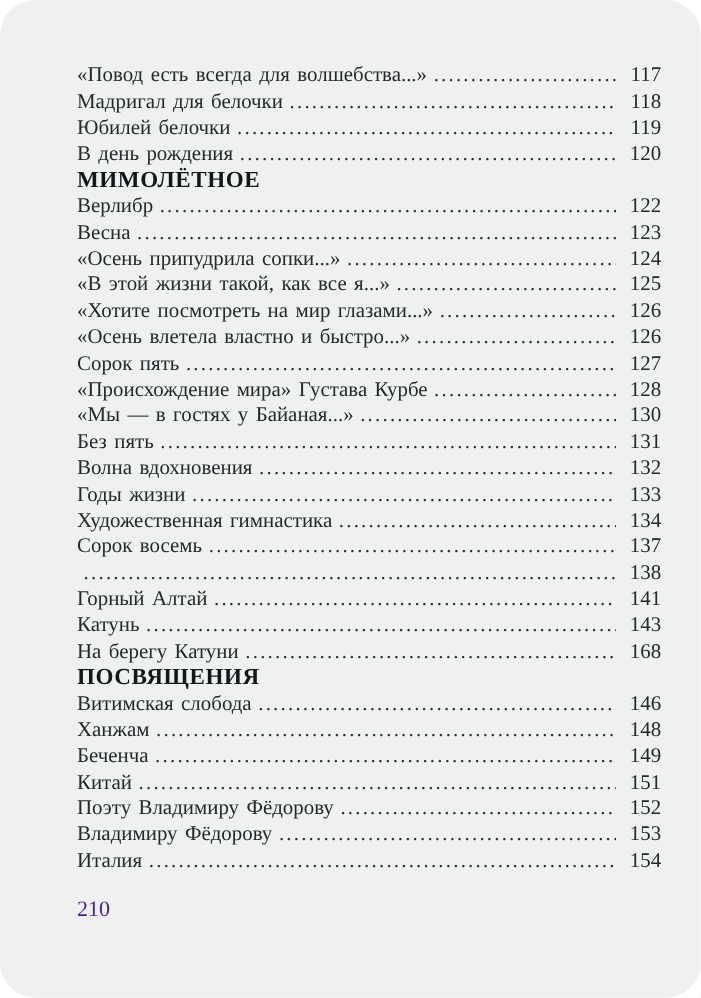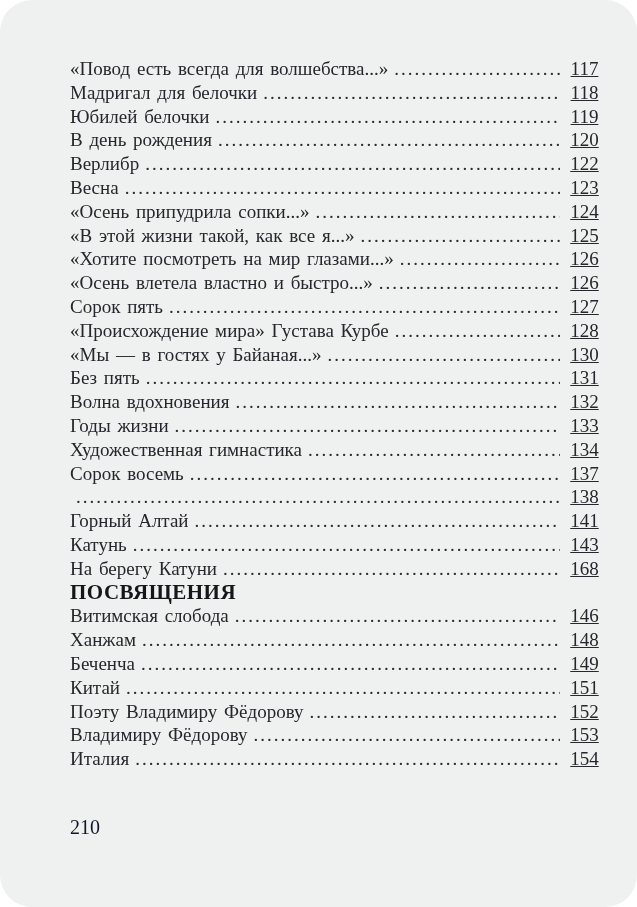--- a/index.html
+++ b/index.html
@@ -41,38 +41,37 @@
     margin: 0 8px 0 6px;
     color: #2a2e32;
   }
   .leader::after {
     content: "..................................................................................................................................................................";
     letter-spacing: 2px;
   }
   .toc-page {
     flex: 0 0 auto;
     min-width: 33px;
-    text-align: center;
+    text-align: right;
     font-size: 19px;
-    text-decoration: underline;
   }
   .toc-section {
     height: 23.8px;
     line-height: 23.8px;
     font-size: 21px;
     font-weight: 700;
     color: #14171a;
     letter-spacing: 0.5px;
   }
   .folio {
     position: absolute;
     left: 70px;
     top: 816px;
     font-size: 20px;
-    color: #0f172a;
+    color: #4c1d95;
   }
 </style>
 </head>
 <body>
 
 <div class="page">
   <div class="content">
       <div class="toc-row">
         <span class="toc-title">«Повод есть всегда для волшебства...»</span>
         <span class="leader"></span>
@@ -86,20 +85,21 @@
       <div class="toc-row">
         <span class="toc-title">Юбилей белочки</span>
         <span class="leader"></span>
         <span class="toc-page">119</span>
       </div>
       <div class="toc-row">
         <span class="toc-title">В день рождения</span>
         <span class="leader"></span>
         <span class="toc-page">120</span>
       </div>
+      <div class="toc-section">МИМОЛЁТНОЕ</div>
       <div class="toc-row">
         <span class="toc-title">Верлибр</span>
         <span class="leader"></span>
         <span class="toc-page">122</span>
       </div>
       <div class="toc-row">
         <span class="toc-title">Весна</span>
         <span class="leader"></span>
         <span class="toc-page">123</span>
       </div>

